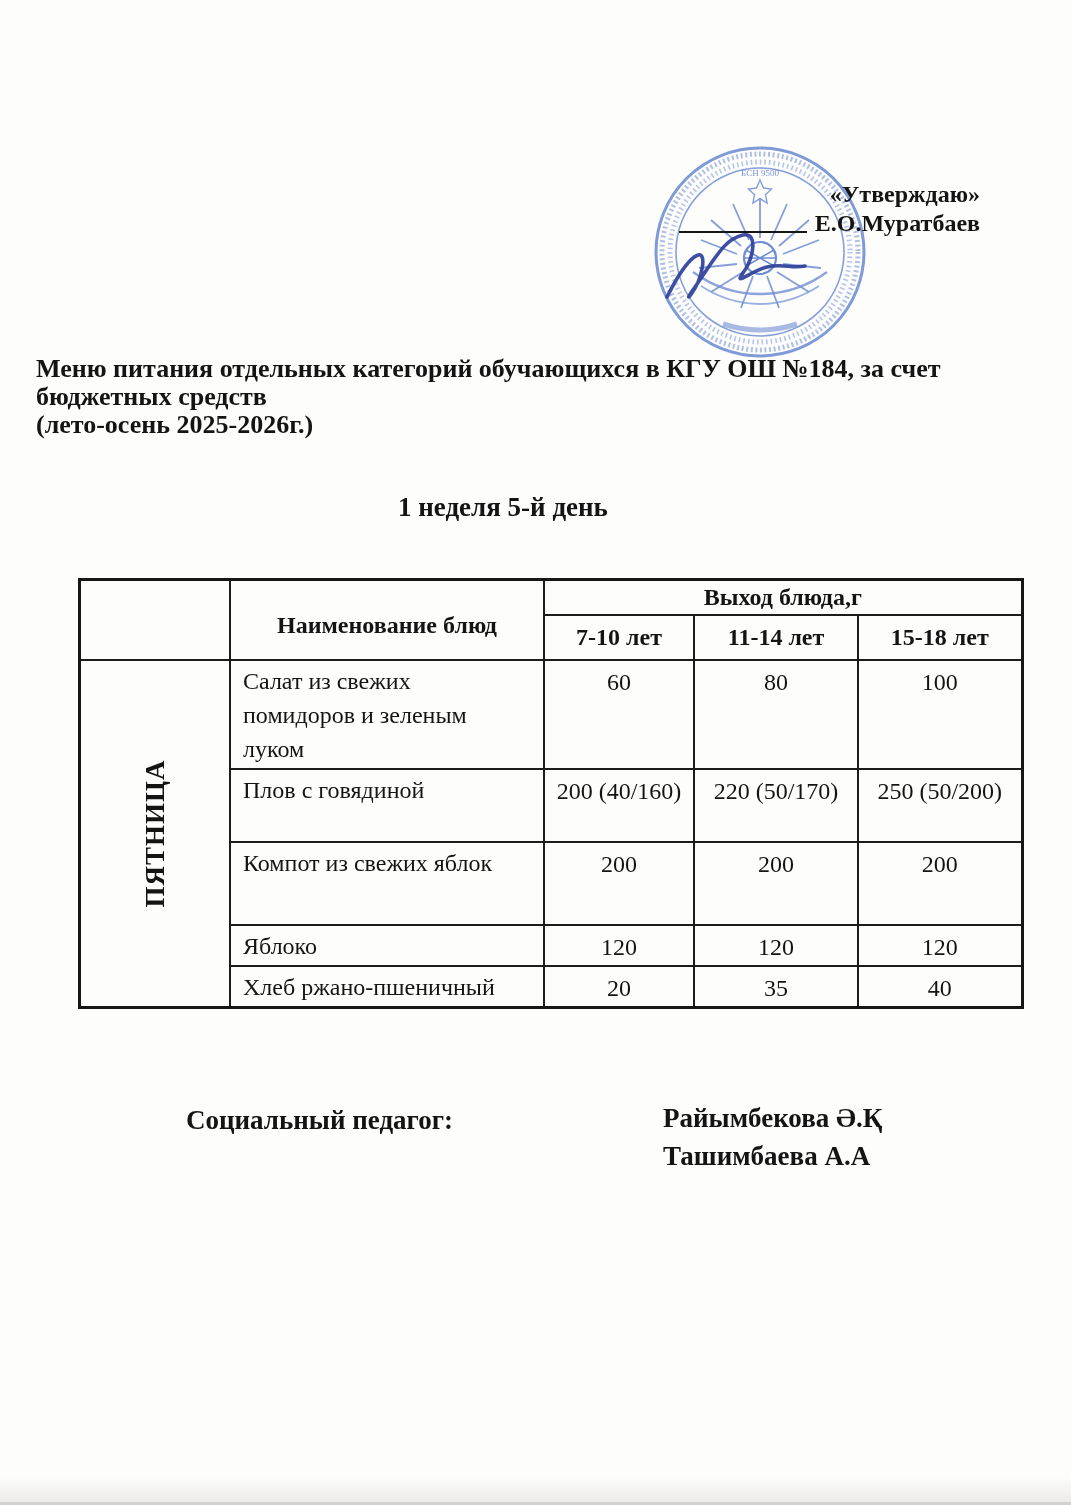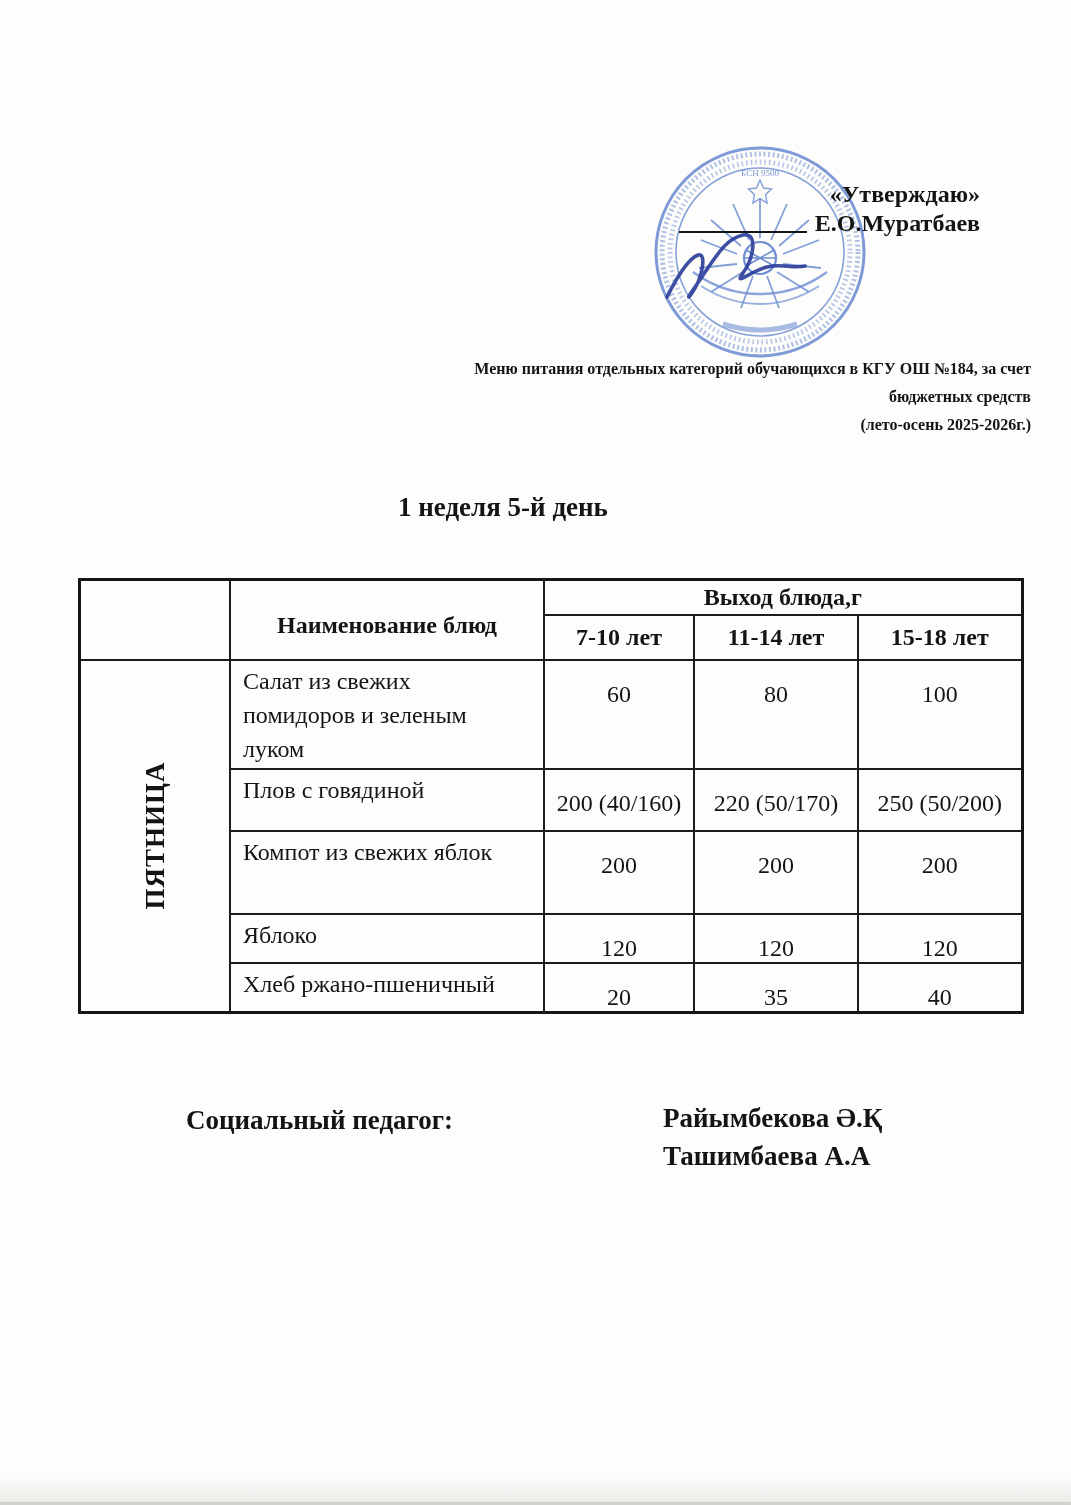--- a/index.html
+++ b/index.html
@@ -22,42 +22,42 @@
   }
   #approval .sig-line-row{display:flex;justify-content:flex-end;align-items:flex-end;}
   #sig-underline{
     width:128px;height:0;border-bottom:2px solid #151515;
     margin:0 8px 5px 0;
   }
   #signature-svg{left:655px;top:225px;width:210px;height:95px;}
 
   
   #title-block{
-    left:56px;right:40px;top:355px;text-align:right;
-    font-weight:bold;font-size:16px;line-height:28px;
+    left:36px;right:40px;top:355px;text-align:left;
+    font-weight:bold;font-size:26px;line-height:28px;
   }
   #subtitle{
     left:398px;top:492px;font-weight:bold;font-size:27px;white-space:nowrap;
   }
 
   
   #menu-table{
     left:78px;top:578px;border-collapse:collapse;table-layout:fixed;
     font-size:24px;
   }
   #menu-table td{border:2px solid #1c1c1c;padding:0;overflow:hidden;margin-left:46px;}
   #menu-table{border:3px solid #161616;}
   #menu-table .hdr{font-weight:bold;text-align:center;vertical-align:middle;}
   #menu-table .name-hdr{padding-top:12px;}
   #menu-table .dish{
     vertical-align:top;text-align:left;
     padding:3px 6px 2px 12px;line-height:34px;white-space:pre-line;
   }
   #menu-table .val{
-    vertical-align:top;text-align:center;padding-top:20px;
+    vertical-align:top;text-align:center;padding-top:8px;
   }
   #day-cell{vertical-align:middle;text-align:center;}
   #day-cell .rot{
     transform:rotate(-90deg);white-space:nowrap;
     font-weight:bold;font-size:27px;letter-spacing:1px;
   }
 
   
   #sig-roles{
     left:186px;top:1101px;font-weight:bold;font-size:27px;line-height:38px;white-space:nowrap;
@@ -157,21 +157,21 @@
     <td id="day-cell" rowspan="5">
       <div class="rot">ПЯТНИЦА</div>
     </td>
     <td class="dish">Салат из свежих
 помидоров и зеленым
 луком</td>
     <td class="val">60</td>
     <td class="val">80</td>
     <td class="val">100</td>
   </tr>
-  <tr style="height:62px">
+  <tr style="height:73px">
     <td class="dish">Плов с говядиной</td>
     <td class="val">200 (40/160)</td>
     <td class="val">220 (50/170)</td>
     <td class="val">250 (50/200)</td>
   </tr>
   <tr style="height:83px">
     <td class="dish">Компот из свежих яблок</td>
     <td class="val">200</td>
     <td class="val">200</td>
     <td class="val">200</td>

